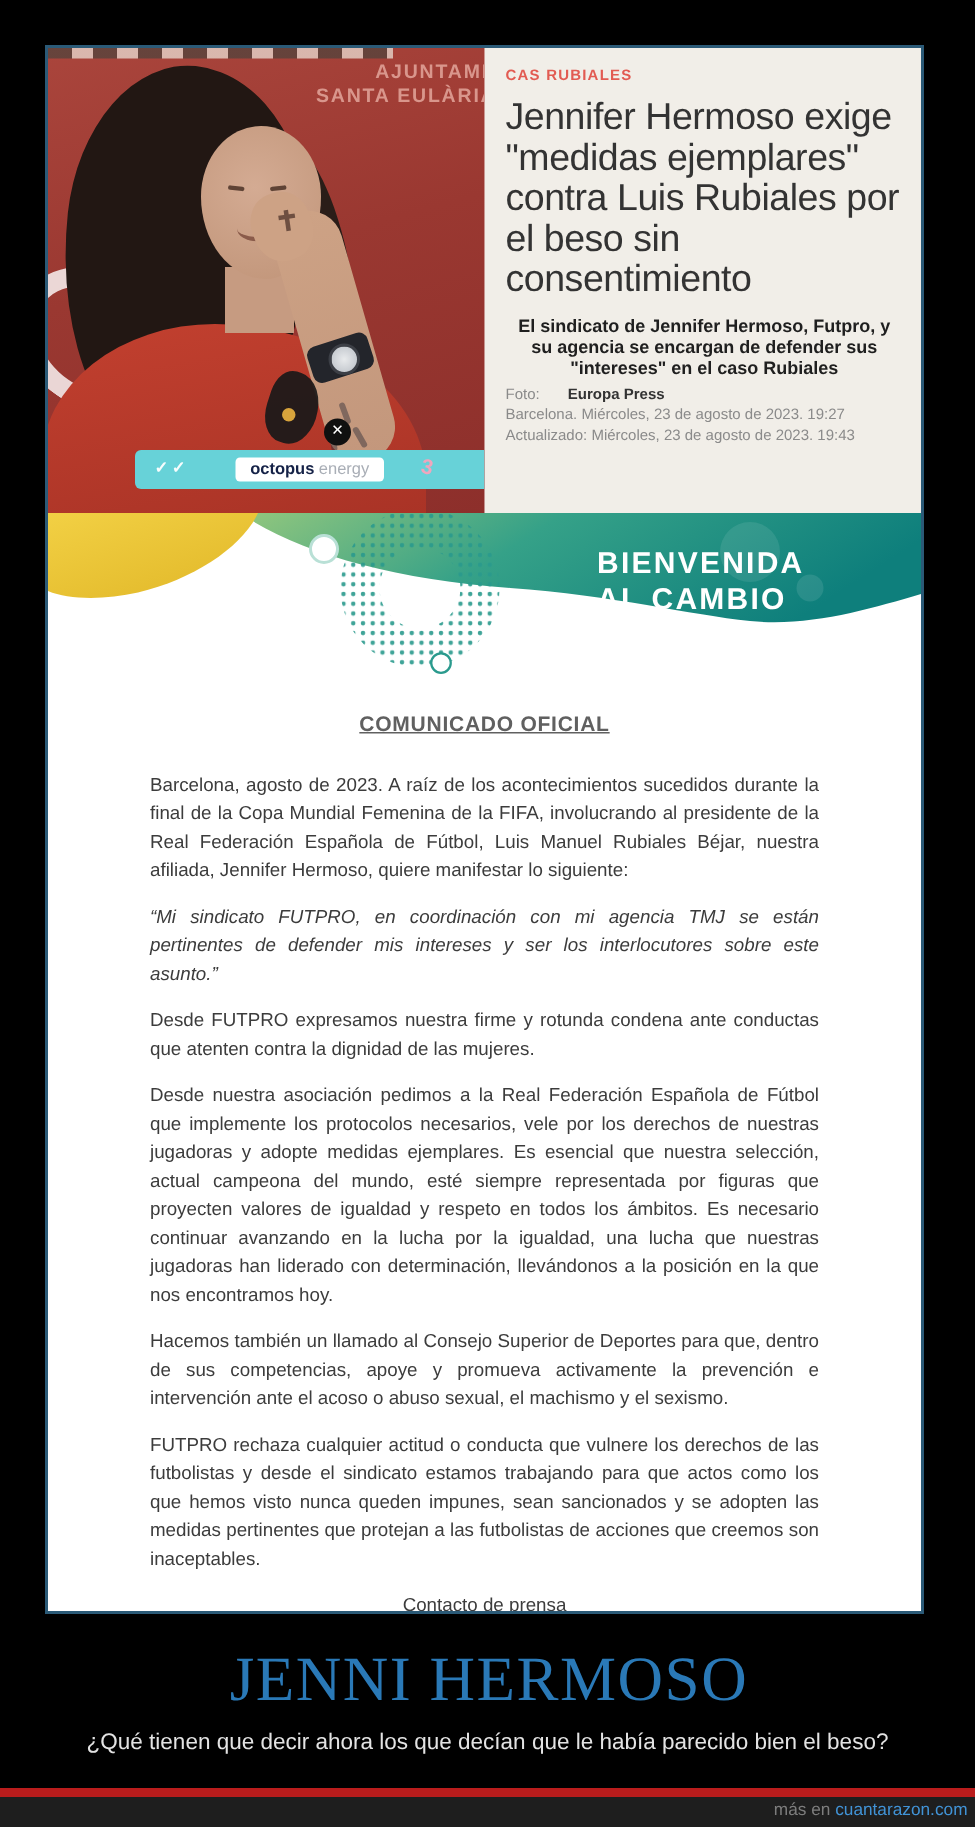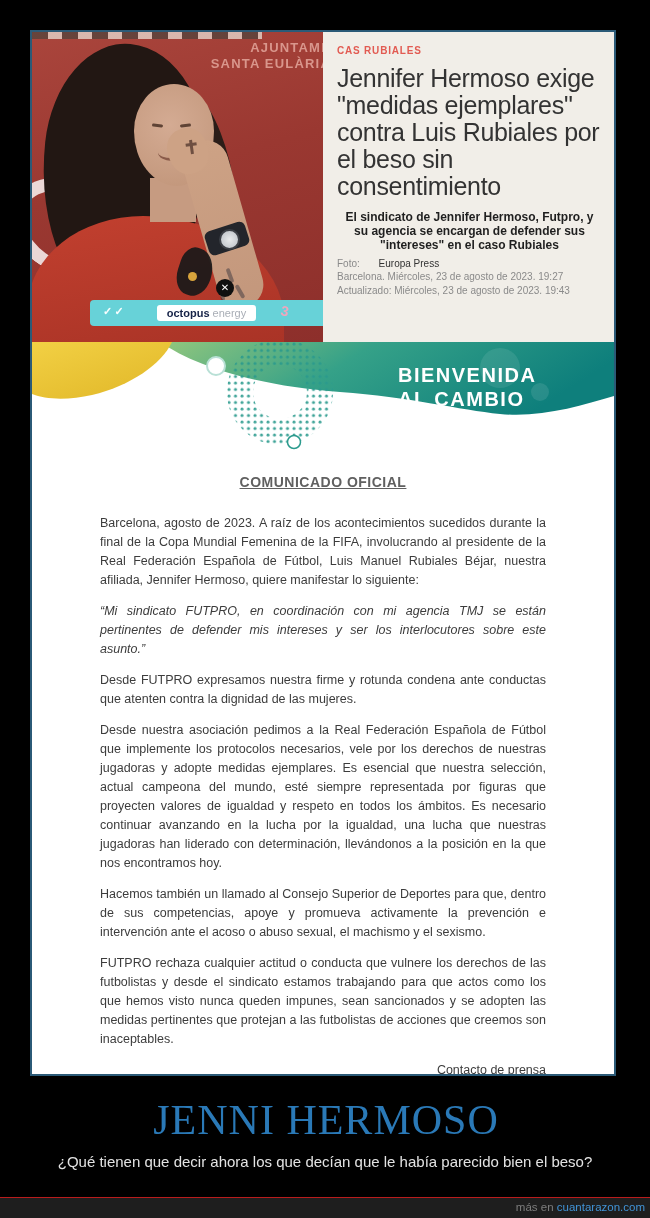--- a/index.html
+++ b/index.html
@@ -66,38 +66,38 @@
   .zz-left::before{content:"\2713\2009\2713";}
   .sq-right{position:absolute;right:34px;top:3px;color:#f0a6bd;font-weight:700;font-size:14px;transform:rotate(12deg);}
   .sq-right::before{content:"\0033";}
   
   .article-text{width:291px;box-sizing:border-box;background:#f1eee8;padding:13px 12px 0 14px;}
   .kicker{color:#e25b52;font-size:10px;font-weight:700;letter-spacing:.8px;margin-bottom:9px;}
   .headline{font-size:25px;line-height:27px;color:#333;font-weight:500;letter-spacing:-.3px;margin:0 0 10px;}
   .subhead{font-size:12px;line-height:14px;font-weight:700;color:#1f1f1f;margin:0 0 5px;text-align:center;}
   .author{font-size:10px;font-weight:700;color:#333;line-height:13px;}
   .credit{font-size:10px;color:#8a8a8a;line-height:13px;}
-  .credit .cv{color:#333;font-weight:400;padding-left:16px;}
+  .credit .cv{color:#333;font-weight:700;padding-left:16px;}
   .dates{font-size:10px;color:#8a8a8a;line-height:14px;}
   
   .banner{height:110px;background:#fff;}
   .bt{font-family:"Liberation Sans",sans-serif;font-weight:700;font-size:20px;fill:#ffffff;letter-spacing:1.5px;}
   
   .doc{background:#fff;height:622px;box-sizing:border-box;padding:18px 68px 0;}
   .doc-heading{text-align:center;font-size:14px;font-weight:700;letter-spacing:.5px;color:#606060;
          text-decoration:underline;margin:4px 0 24px;}
   .doc p{font-size:12.5px;line-height:19px;color:#3c3c3c;text-align:justify;margin:0 0 12px;}
   .doc p.quote{font-style:italic;}
-  .doc p.contact{text-align:right;}
+  .doc p.contact{text-align:center;}
   
   .title{position:absolute;left:2px;right:0;top:1096px;text-align:center;
          font-family:"Liberation Serif",serif;font-size:42px;color:#2a79b7;letter-spacing:1px;}
   .subtitle{position:absolute;left:0;right:0;top:1153px;text-align:center;font-size:15px;color:#e3e3e3;}
   .bottombar{position:absolute;left:0;right:0;bottom:0;height:20px;background:#1e1e1e;
-         border-top:1px solid #b91c1c;font-size:11.5px;line-height:19px;text-align:right;padding-right:5px;}
+         border-top:6px solid #b91c1c;font-size:11.5px;line-height:19px;text-align:right;padding-right:5px;}
   .bb-prefix{color:#7d7d7d;}
   .bb-site{color:#4193d6;text-decoration:none;cursor:pointer;}
 </style>
 </head>
 <body>
 
 <div class="poster">
   <div class="frame">
 
     <div class="article">

